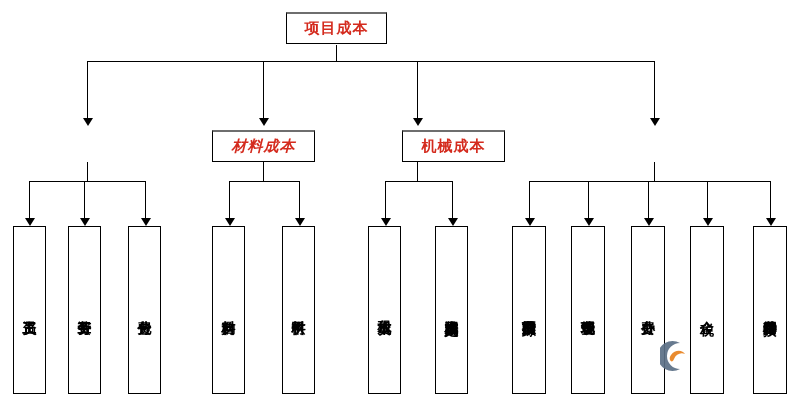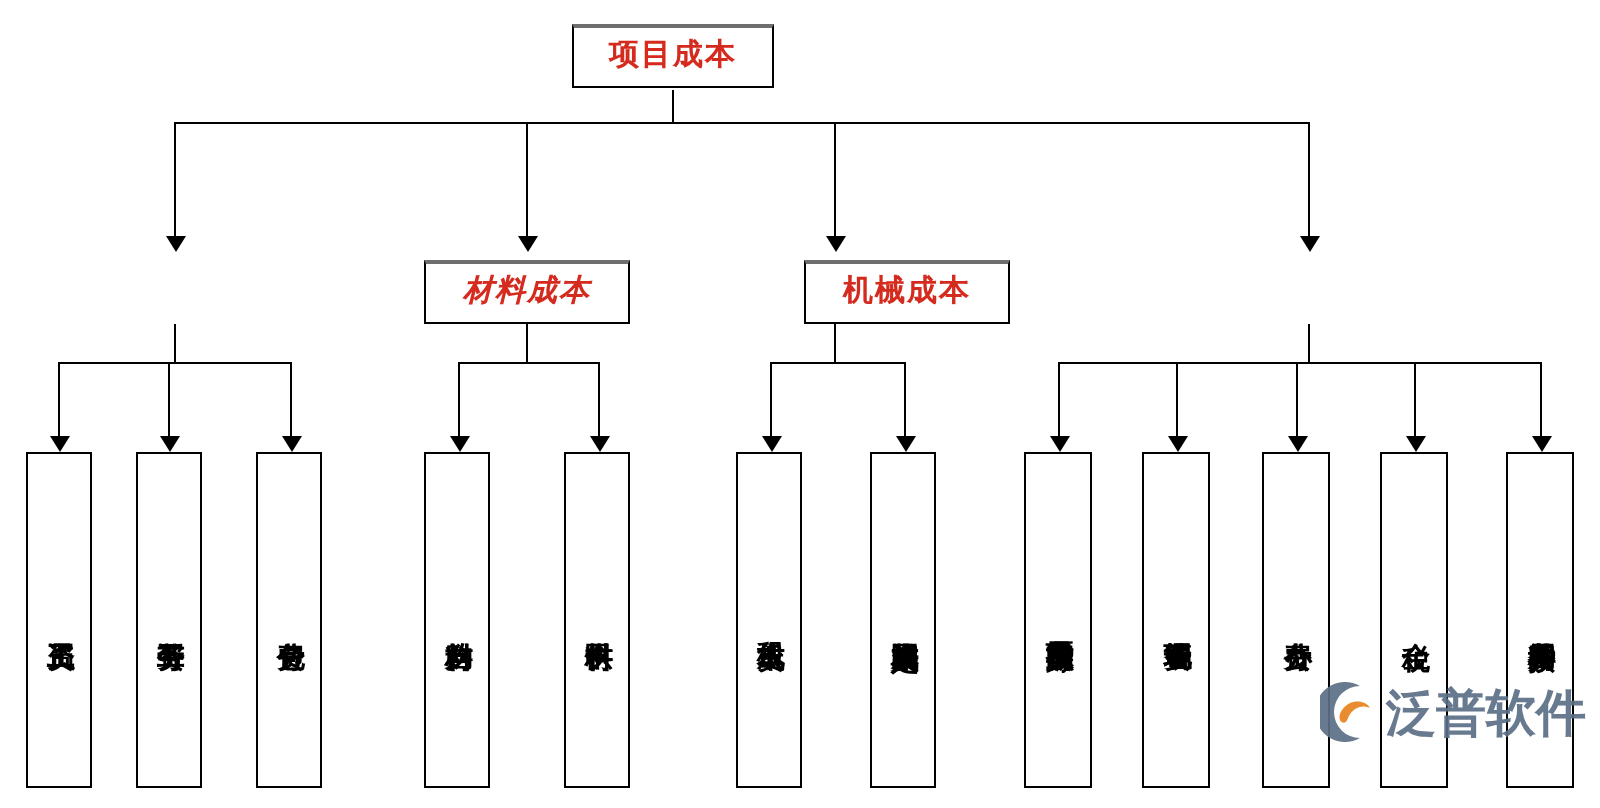--- a/index.html
+++ b/index.html
@@ -232,17 +232,16 @@
   </div>
 
   <div id="watermark">
     <div class="wm-row">
       <div class="wm-logo">
         <svg width="32" height="32" viewBox="0 0 32 32" aria-hidden="true">
           <path d="M20 3 A13 13 0 1 0 20 29 A15 15 0 1 1 20 3 Z" fill="#5b6f86"></path>
           <path d="M11 15 C15 9, 23 10, 25 14 C21 12, 16 14, 14 19 C13 22, 11 22, 10 20 C9.4 18.6, 9.8 16.6, 11 15 Z" fill="#e8821e"></path>
         </svg>
       </div>
-      <div class="wm-text">泛普软件</div>
     </div>
   </div>
 
 </div>
 
 </body></html>

